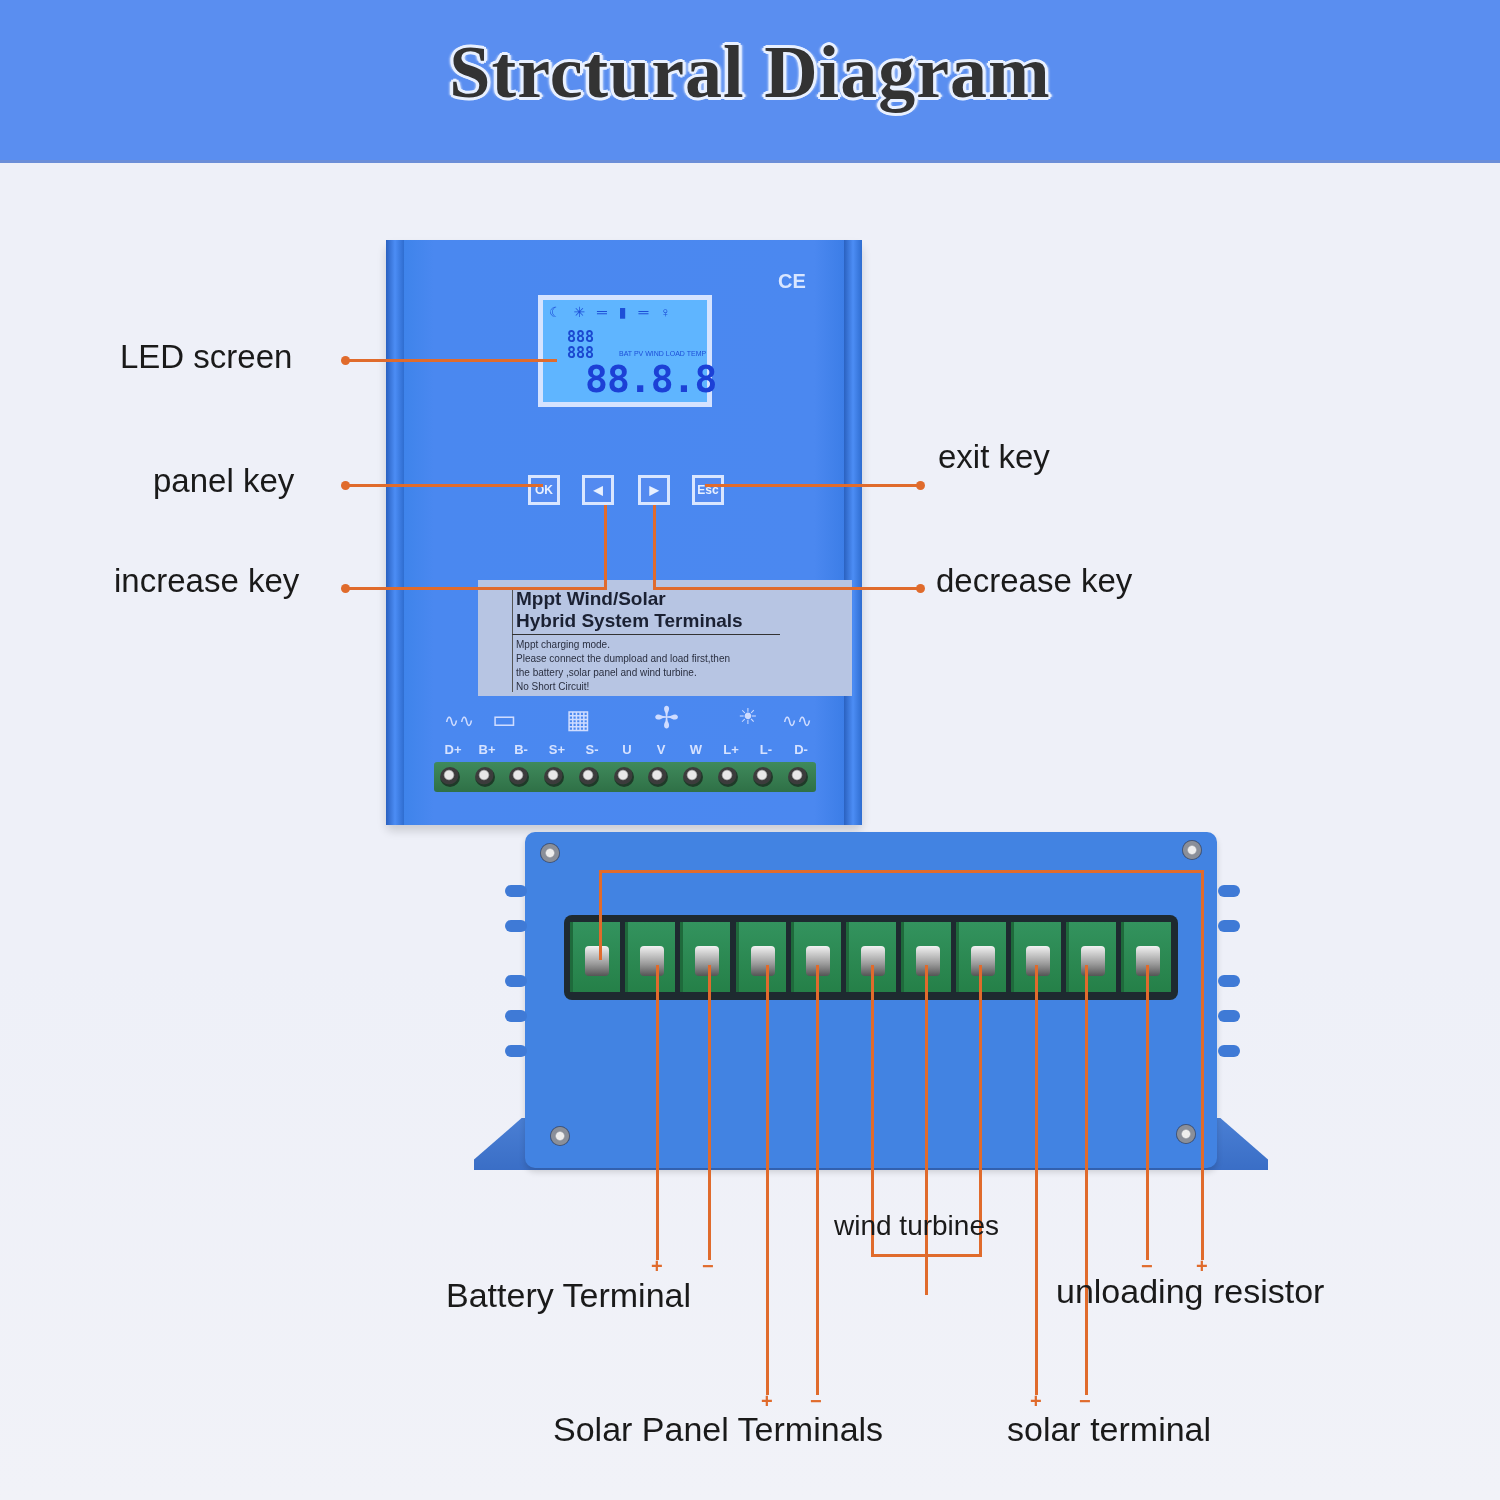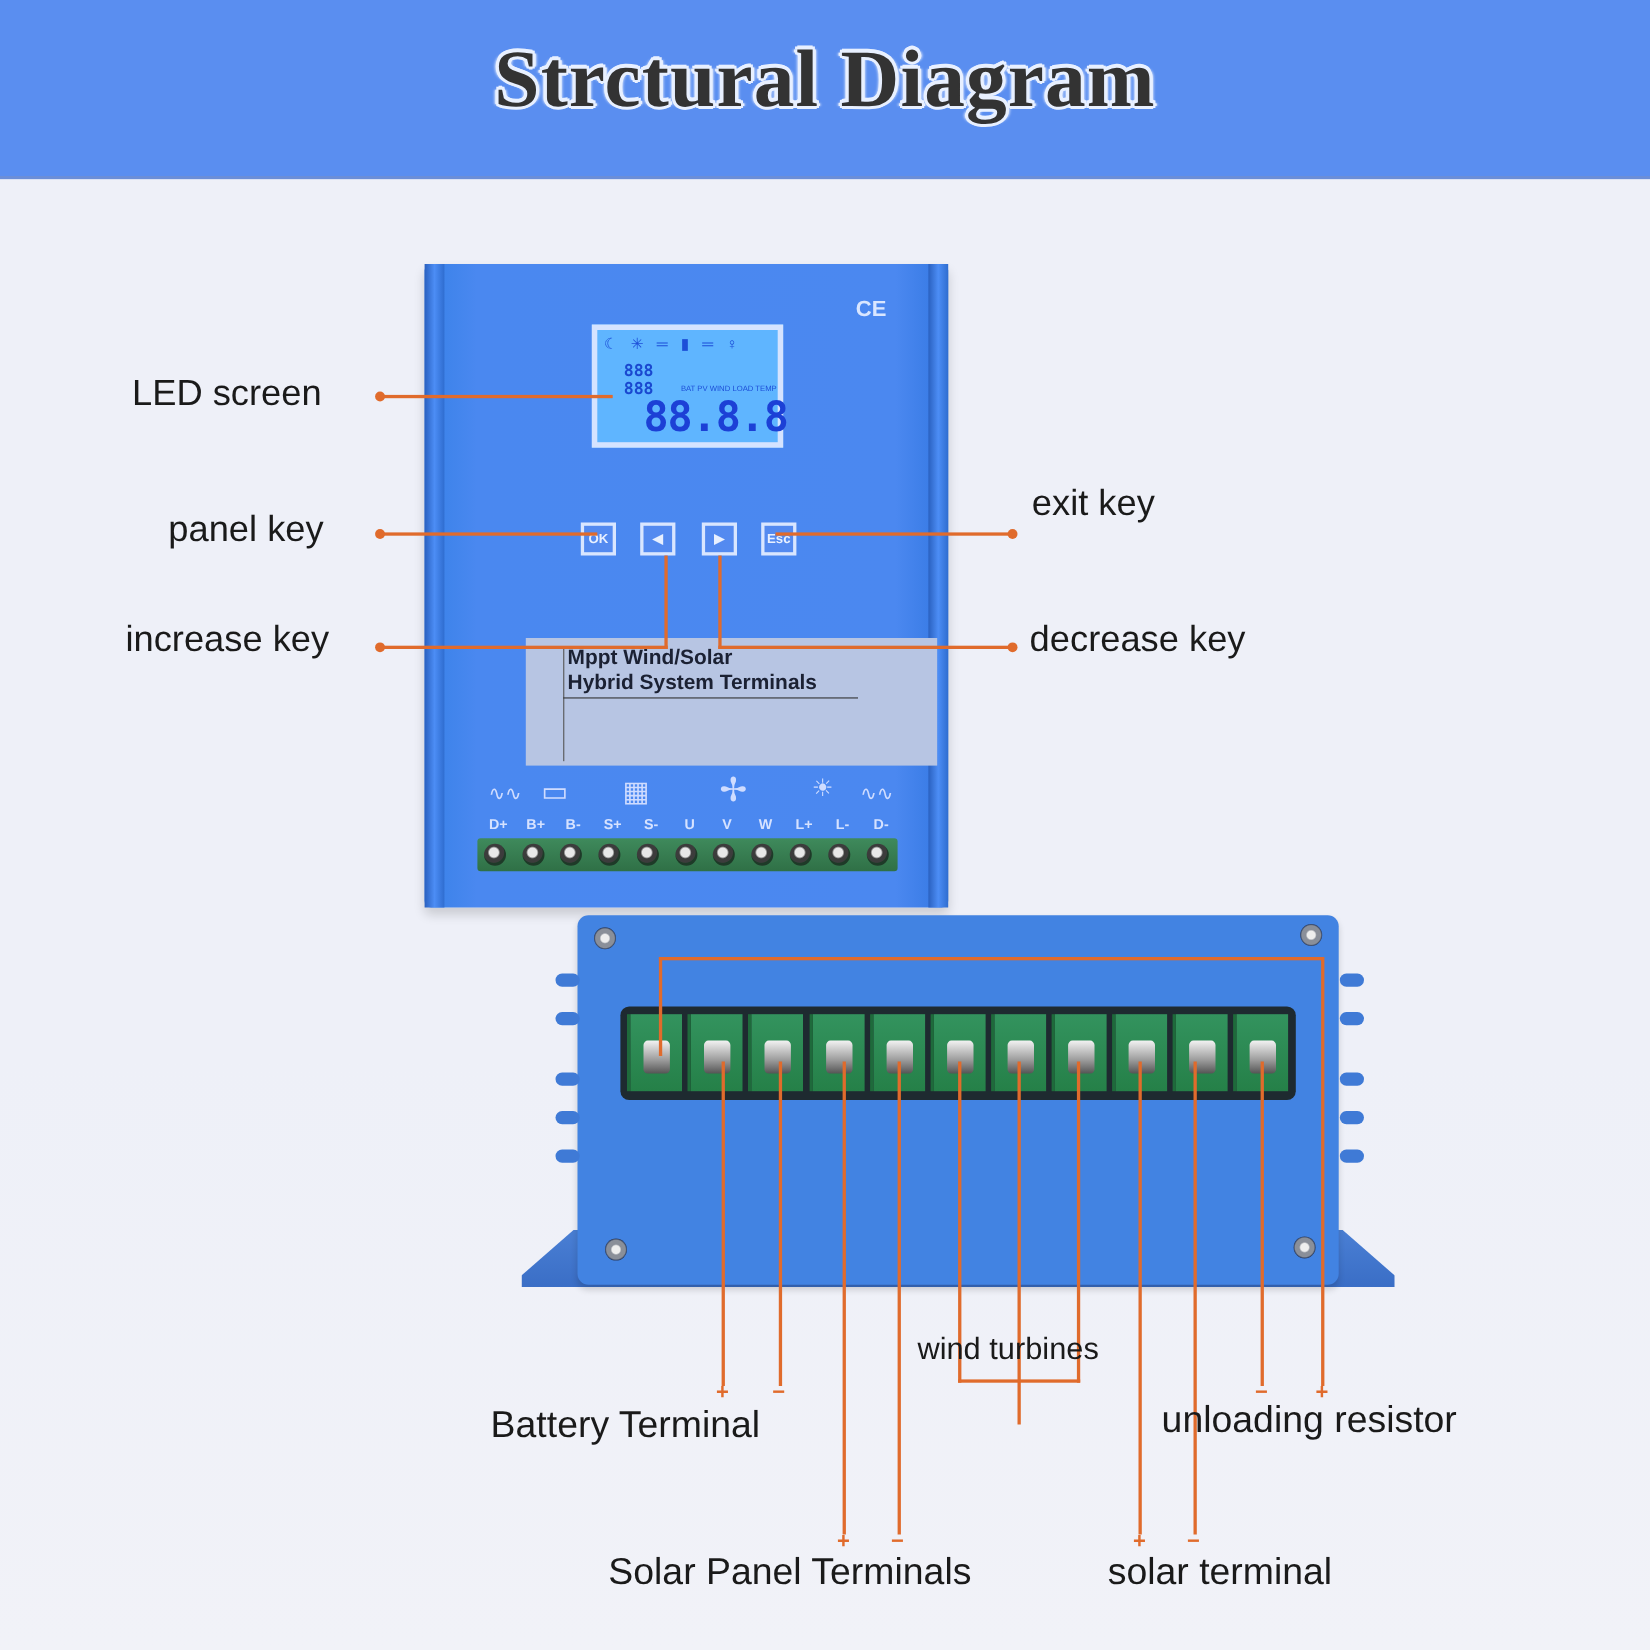--- a/index.html
+++ b/index.html
@@ -76,20 +76,26 @@
     <div class="key" style="left:164px;">Esc</div>
   </div>
 
   <div class="label-plate">
     <div class="plate-vline"></div>
     <div class="plate-title">
       <div>Mppt Wind/Solar</div>
       <div>Hybrid System Terminals</div>
     </div>
     <div class="plate-line"></div>
+    <div class="plate-body">
+      <div>Mppt charging mode.</div>
+      <div>Please connect the dumpload and load first,then</div>
+      <div>the battery ,solar panel and wind turbine.</div>
+      <div>No Short Circuit!</div>
+    </div>
   </div>
 
   <div class="term-icons">
     <span style="position:absolute;left:8px;">∿∿</span>
     <span style="position:absolute;left:56px;font-size:26px;top:-6px;">▭</span>
     <span style="position:absolute;left:130px;font-size:26px;top:-6px;">▦</span>
     <span style="position:absolute;left:218px;font-size:30px;top:-10px;">✢</span>
     <span style="position:absolute;left:302px;font-size:22px;top:-6px;">☀</span>
     <span style="position:absolute;left:346px;">∿∿</span>
   </div>

